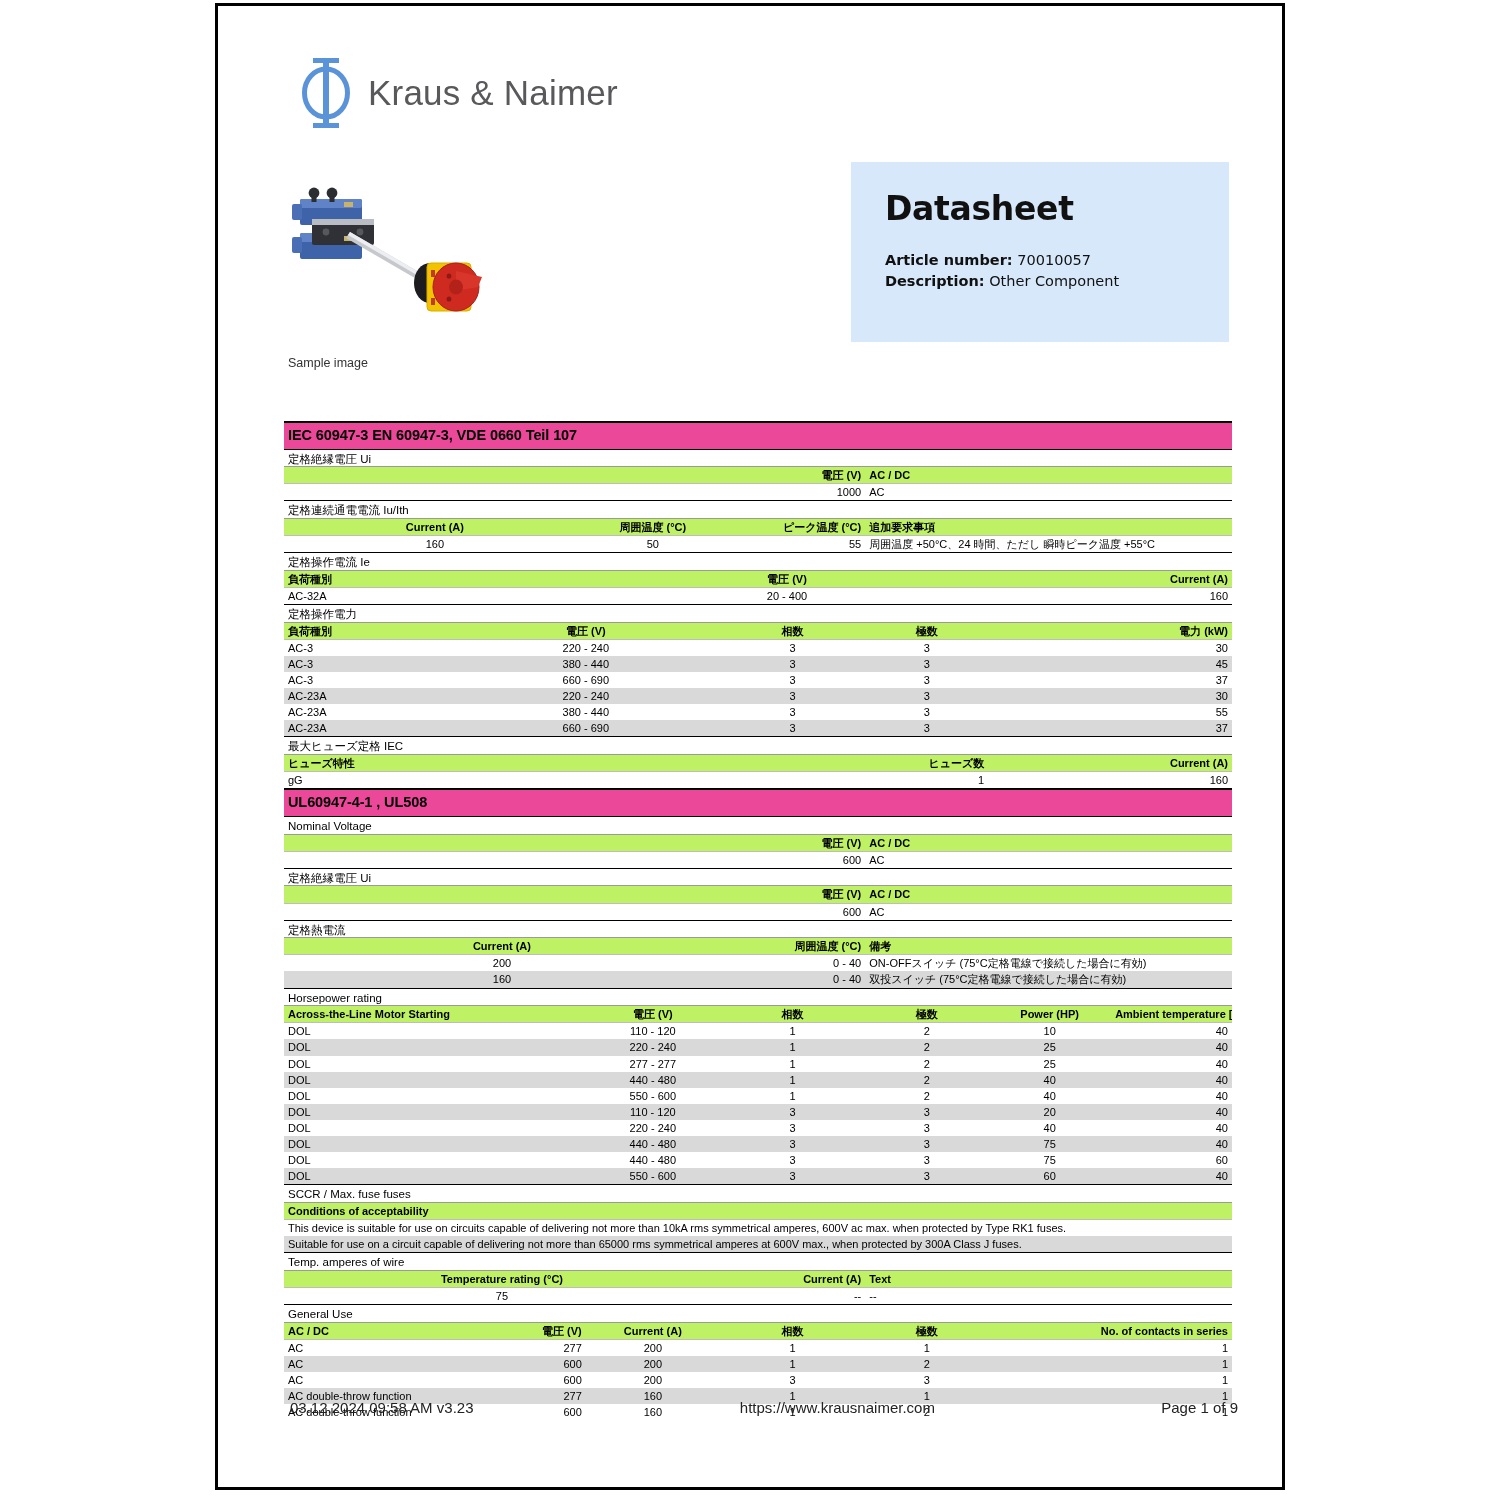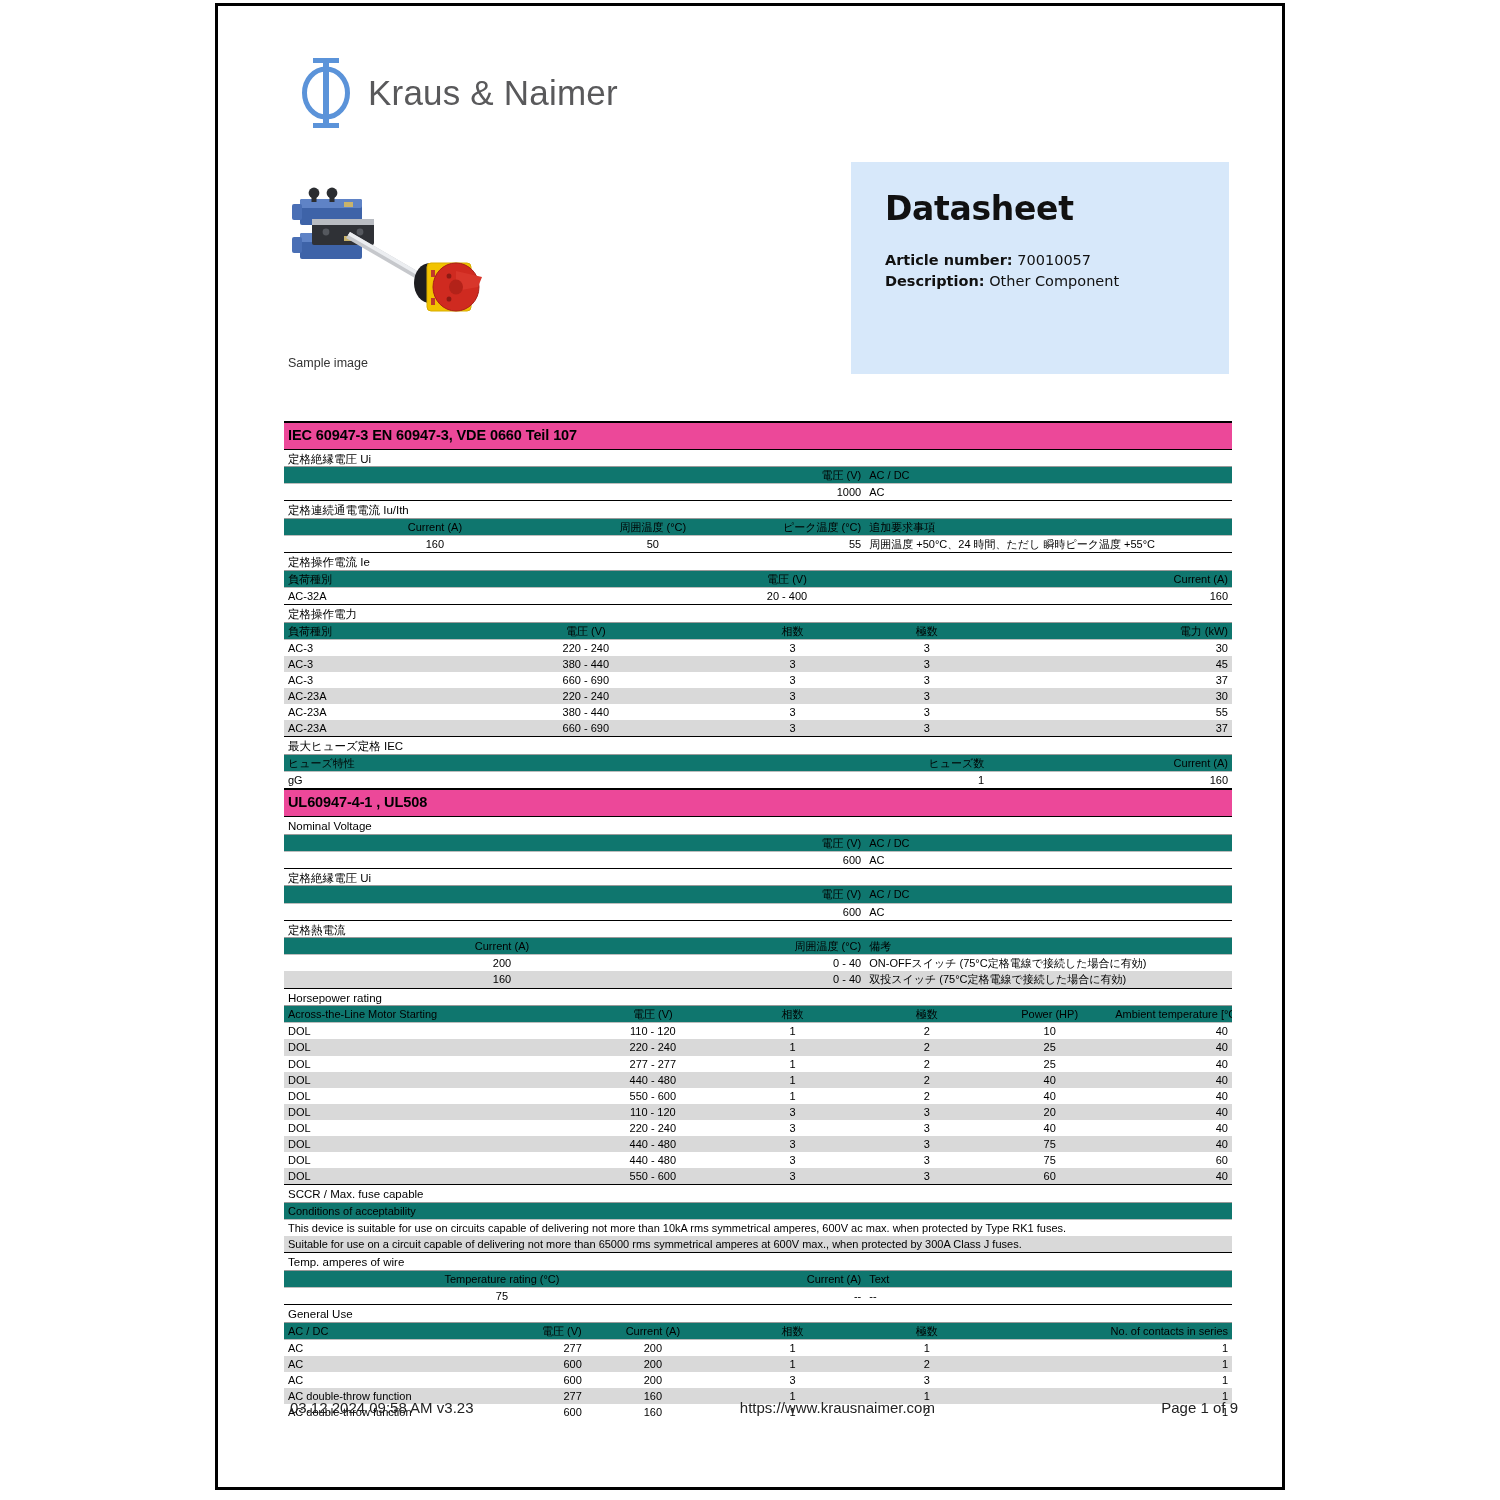--- a/index.html
+++ b/index.html
@@ -63,21 +63,21 @@
     top: 350px;
     font-size: 12.5px;
     color: #333;
   }
 
   .ds-box {
     position: absolute;
     left: 633px;
     top: 156px;
     width: 378px;
-    height: 212px;
+    height: 180px;
     background: #d7e8fa;
     border-radius: 0;
     box-sizing: border-box;
     padding: 27px 0 0 34px;
   }
   .ds-title {
     font-size: 33px;
     font-weight: 700;
     color: #111;
     font-family: "DejaVu Sans", sans-serif;
@@ -131,23 +131,23 @@
   }
   tr.grp-plain td {
     font-weight: 400;
     font-size: 11.5px;
     background: #fff;
     border-top: 1px solid #000;
     padding-top: 2px;
     padding-bottom: 0;
   }
   tr.colhead td {
-    background: #0f766e;
+    background: #bef264;
     border-top: 1px solid #9a9a9a;
-    font-weight: 400;
+    font-weight: 700;
   }
   tr.zebra td { background: #d9d9d9; }
   tr.plain td { background: #fff; }
   tr.line-top td { border-top: 1px solid #bdbdbd; margin-left: 42px; }
   .c  { text-align: center; }
   .r  { text-align: right; }
   .l  { text-align: left; }
   .tall td { padding-top: 2px; padding-bottom: 2px; }
   .wrapcell { white-space: normal; line-height: 1.2; }
 
@@ -500,21 +500,21 @@
         <tr class="zebra">
           <td colspan="2" class="l">DOL</td>
           <td class="c">550 - 600</td>
           <td class="c">3</td>
           <td class="c">3</td>
           <td class="c">60</td>
           <td class="r">40</td>
         </tr>
 
         <tr class="grp-plain">
-          <td colspan="7">SCCR / Max. fuse capable</td>
+          <td colspan="7">SCCR / Max. fuse fuses</td>
         </tr>
         <tr class="colhead">
           <td colspan="7" class="l">Conditions of acceptability</td>
         </tr>
         <tr class="plain line-top">
           <td colspan="7" class="l">This device is suitable for use on circuits capable of delivering not more than 10kA rms symmetrical amperes, 600V ac max. when protected by Type RK1 fuses.</td>
         </tr>
         <tr class="zebra">
           <td colspan="7" class="l">Suitable for use on a circuit capable of delivering not more than 65000 rms symmetrical amperes at 600V max., when protected by 300A Class J fuses.</td>
         </tr>

